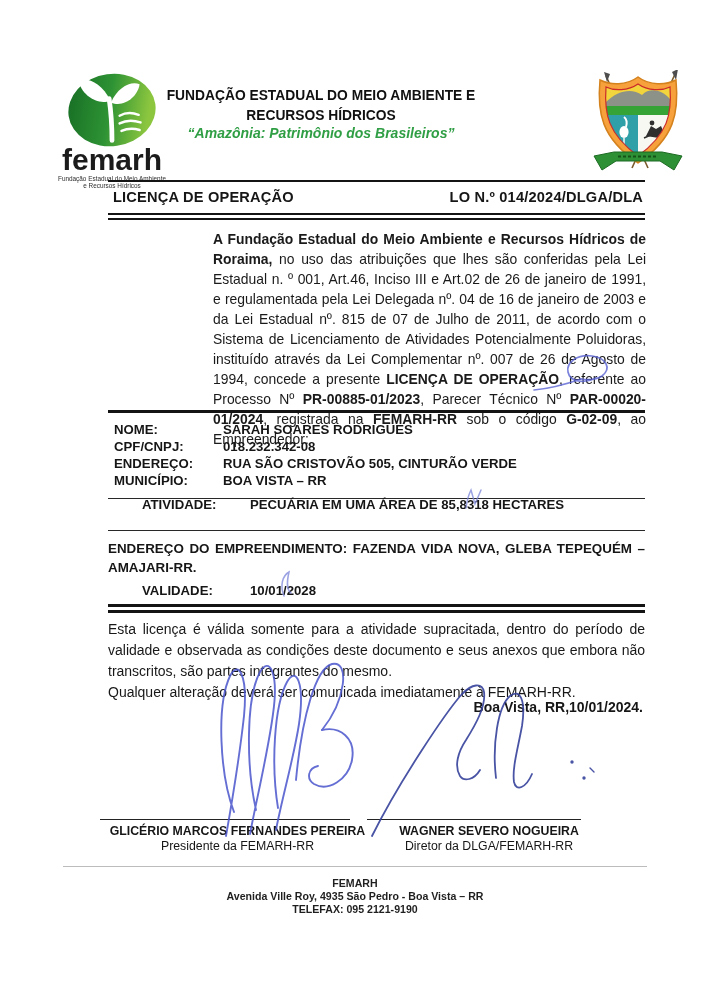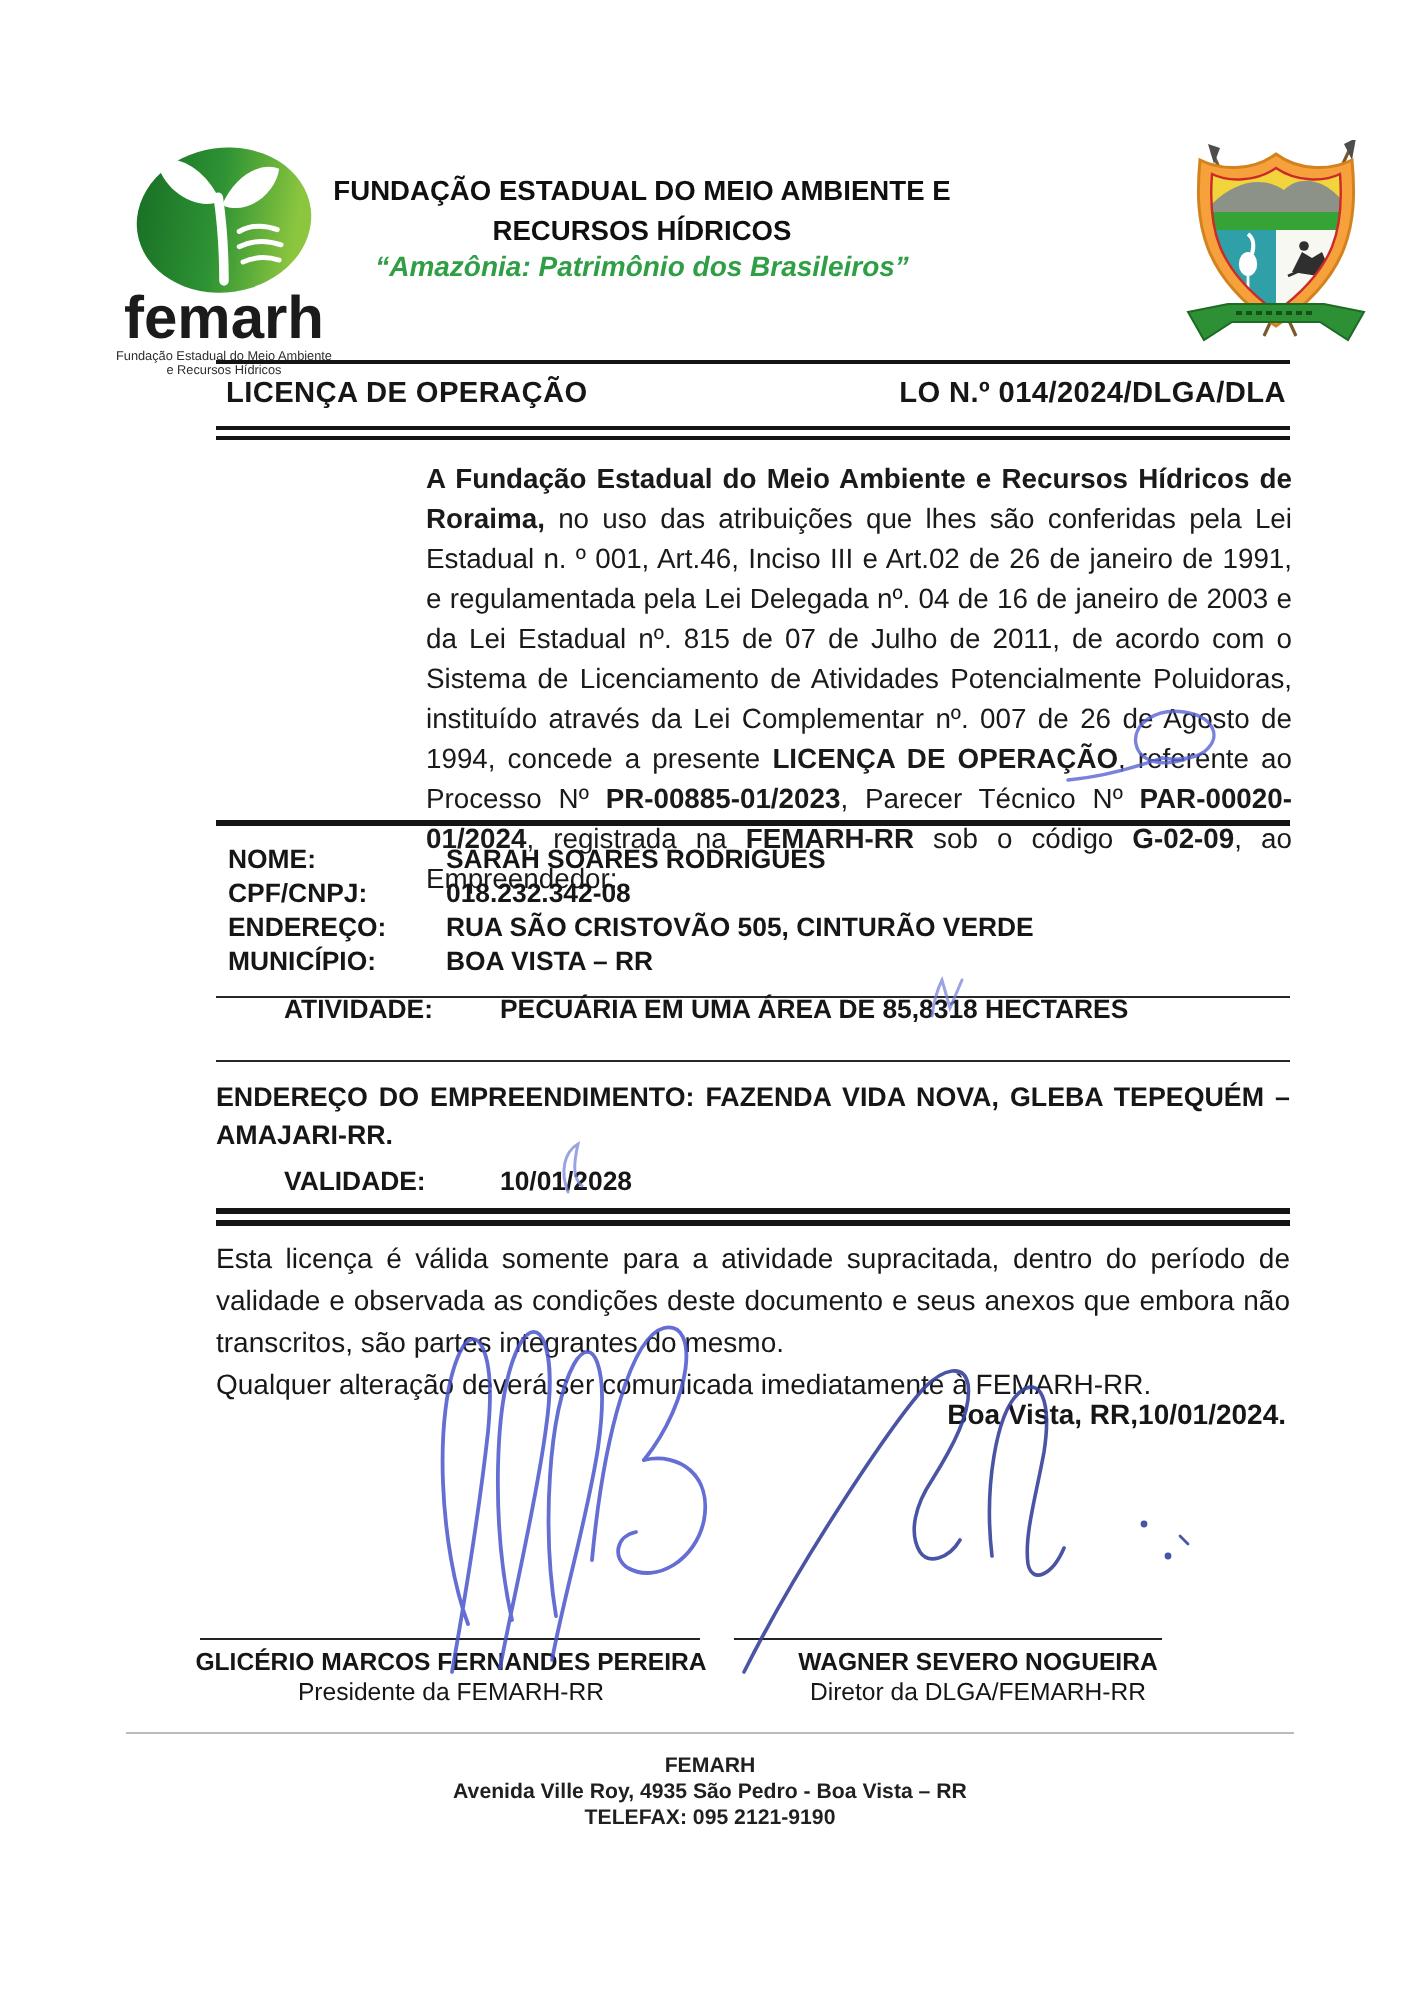--- a/index.html
+++ b/index.html
@@ -42,21 +42,21 @@
     border-top:3px solid #141414;border-bottom:3px solid #141414;}
   .terms{position:absolute;top:619px;left:108px;width:537px;font-size:14px;line-height:21px;color:#181818;}
   .terms .para{text-align:justify;}
   .dateline{position:absolute;top:699px;left:108px;width:537px;text-align:right;font-weight:700;
     font-size:14px;box-sizing:border-box;padding-right:2px;}
   
   .sig-line{position:absolute;top:819px;border-top:1.4px solid #232323;}
   .sig-line.left{left:100px;width:250px;}
   .sig-line.right{left:367px;width:214px;}
   .sig-block{position:absolute;top:824px;text-align:center;}
-  .sig-block.left{left:88px;width:275px;}
+  .sig-block.left{left:100px;width:275px;}
   .sig-block.right{left:373px;width:232px;}
   .sig-name{font-weight:700;font-size:12.3px;line-height:15px;}
   .sig-role{font-size:12.3px;line-height:15px;text-align:center;}
   
   .footer-rule{position:absolute;top:866px;left:63px;width:584px;border-top:1px solid #bcbcbc;}
   .footer{position:absolute;top:877px;left:0;width:710px;text-align:center;font-weight:700;
     font-size:10.6px;line-height:13px;color:#1f1f1f;}
   
   .ink{position:absolute;top:340px;left:0;width:710px;height:510px;pointer-events:none;}
 </style>

